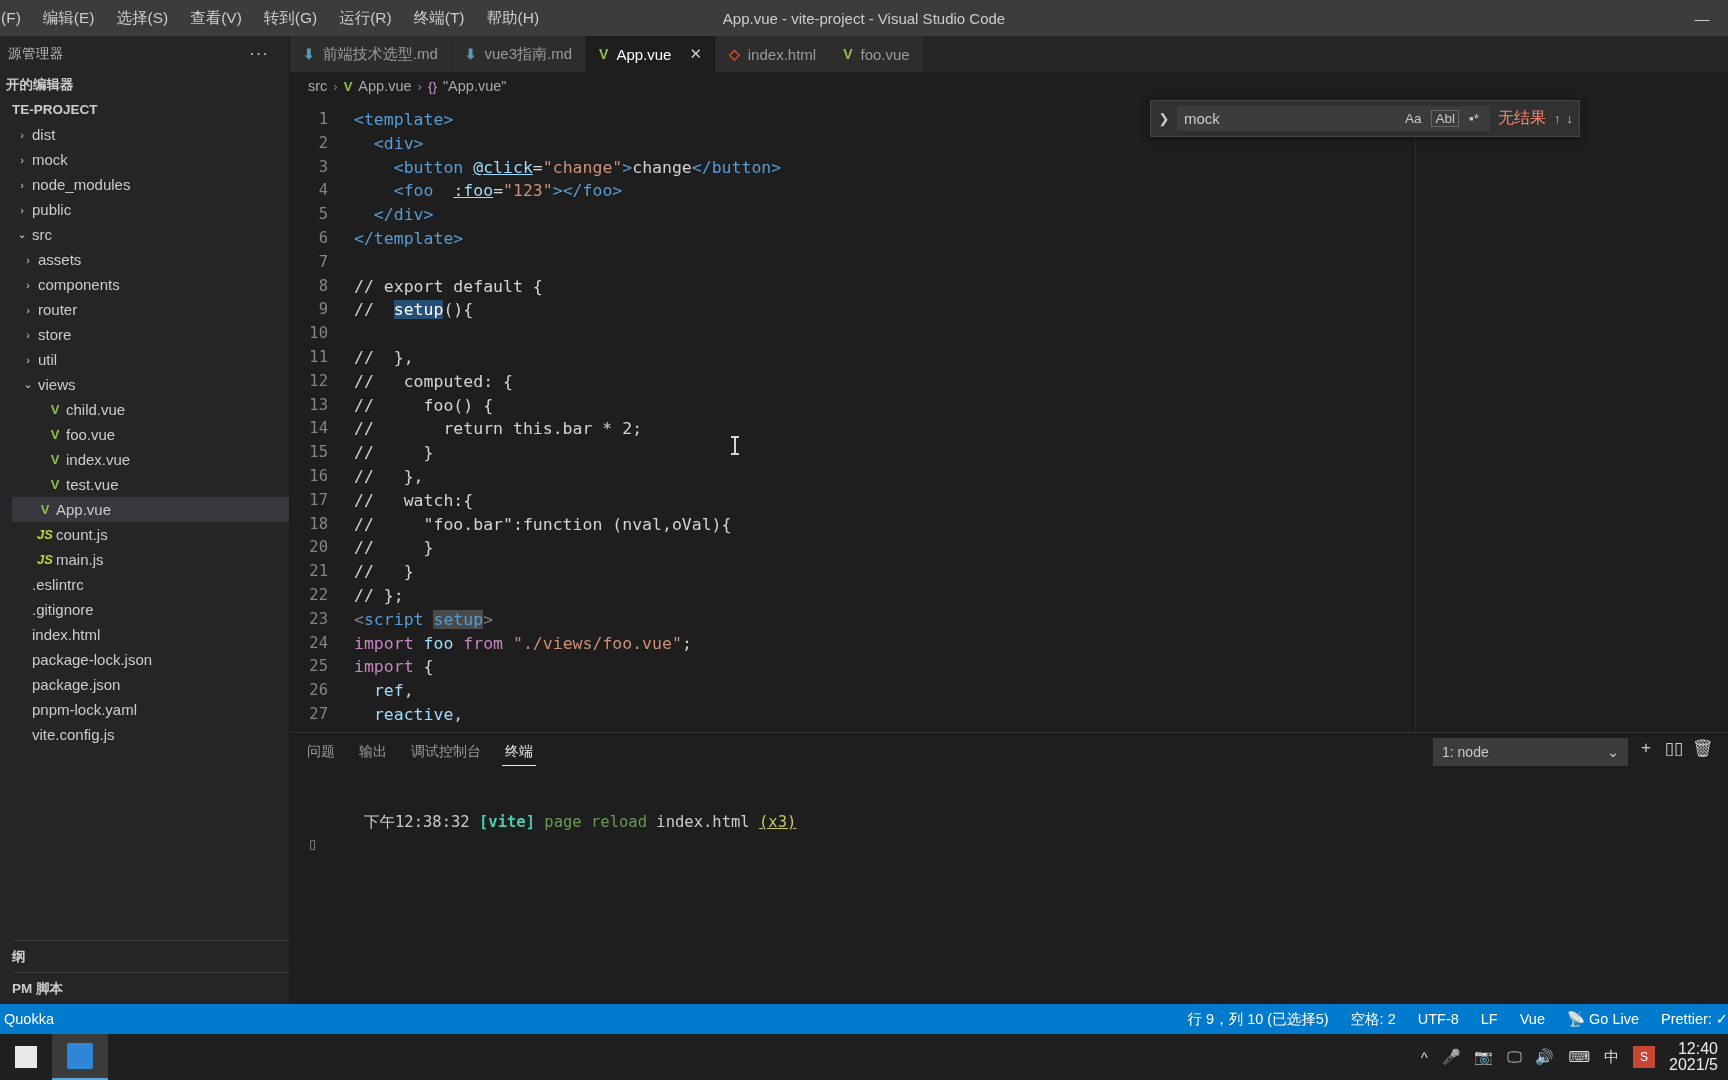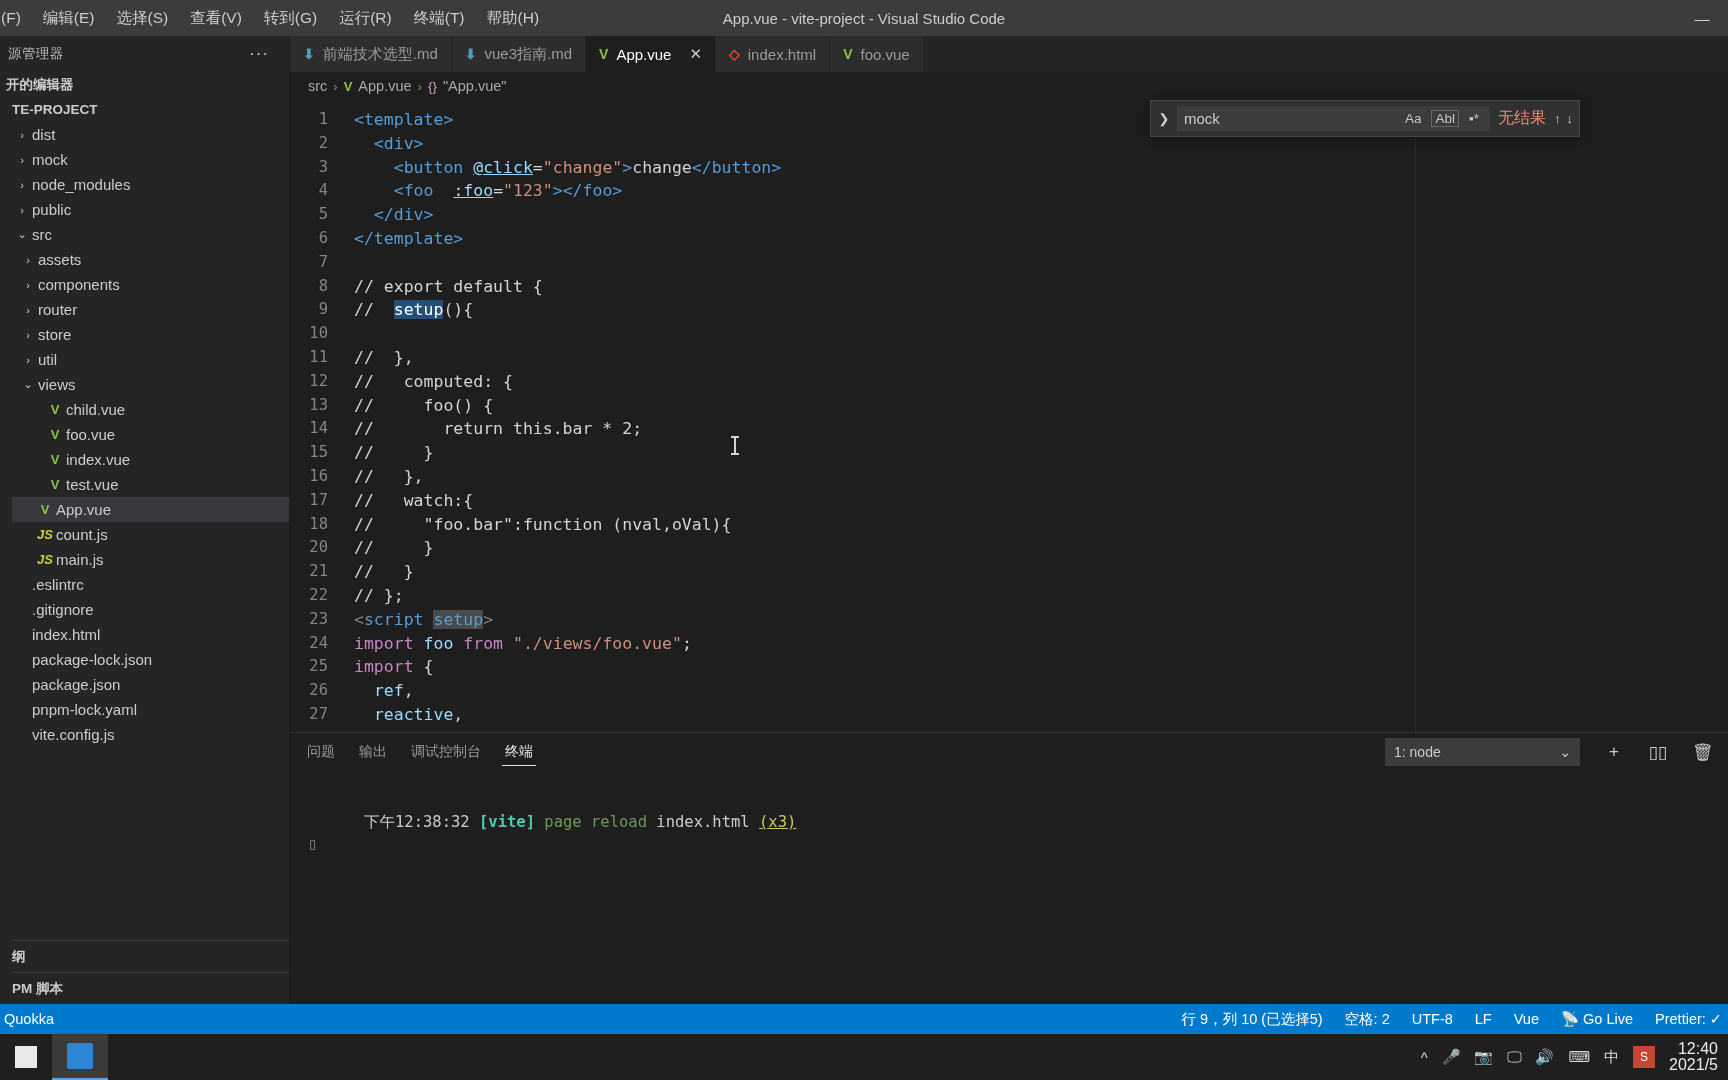--- a/index.html
+++ b/index.html
@@ -174,21 +174,21 @@
   .ptab {
     font-size:14px; color:#9a9a9a; height:38px; display:flex; align-items:center;
     position:relative; cursor:pointer; padding:0 3px;
   }
   .ptab.active { color:#e7e7e7; }
   .ptab.active:after {
     content:""; position:absolute; left:0; right:0; bottom:5px; height:1.5px;
     background:#e7e7e7;
   }
   .panel-actions {
-    position:absolute; right:16px; top:5px; display:flex; align-items:center; gap:24px;
+    position:absolute; right:16px; top:5px; display:flex; gap:8px;
   }
   .sel-node {
     width:195px; height:28px; background:#3c3c3c; border:1px solid #3c3c3c;
     display:flex; align-items:center; justify-content:space-between;
     padding:0 8px; font-size:14px; color:#cccccc;
   }
   .pa-ico { font-size:17px; color:#cccccc; width:20px; text-align:center; }
   .term {
     padding:18px 0 0 18px;
     font-family:"DejaVu Sans Mono","Liberation Mono",monospace;
@@ -201,21 +201,21 @@
   .tm-x3   { color:#c8c864;text-decoration:underline; }
   .tm-block{ color:#888; }
 
   
   .statusbar {
     position:absolute; left:0; top:1004px; width:1728px; height:30px;
     background:#007acc; display:flex; align-items:center;
     color:#ffffff; font-size:14.5px;
   }
   .sb-left { display:flex; align-items:center; padding-left:4px; gap:14px; }
-  .sb-right { margin-left:auto; display:flex; align-items:center; gap:22px; padding-right:6px; }
+  .sb-right { margin-left:auto; display:flex; align-items:center; gap:22px; }
   .sb-item { white-space:nowrap; cursor:pointer; }
 
   
   .taskbar {
     position:absolute; left:0; top:1034px; width:1728px; height:46px;
     background:#1f1f1f; display:flex; align-items:center;
   }
   .tb-start { width:52px; height:46px; display:flex; align-items:center; justify-content:center; }
   .tb-win { width:22px; height:22px; background:#ffffff; opacity:.9;
     display:grid; grid-template-columns:1fr 1fr; grid-template-rows:1fr 1fr; gap:2px; }

